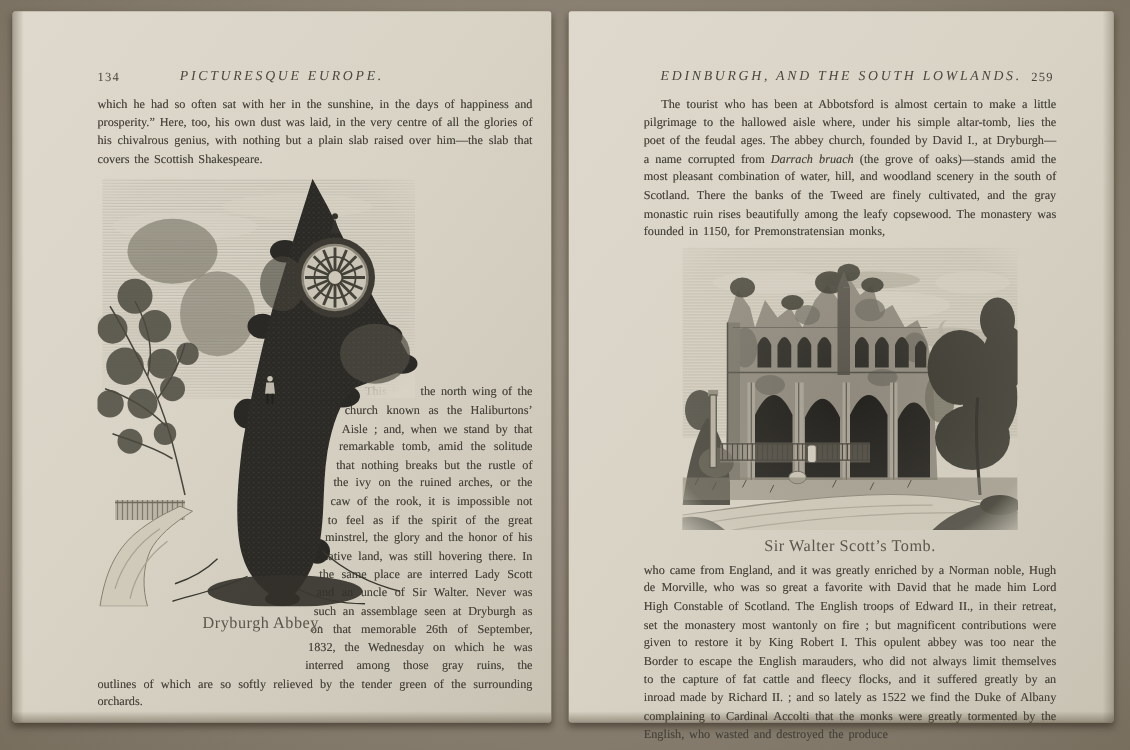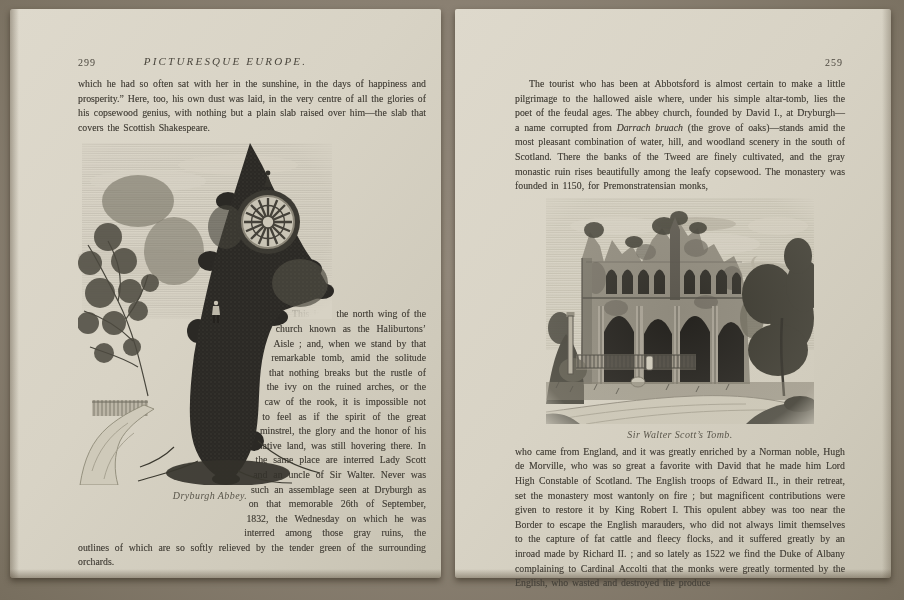--- a/index.html
+++ b/index.html
@@ -38,38 +38,38 @@
   }
   .indent{text-indent:14px;font-family:Liberation Serif, serif;}
 
   
   .figure-float{
     float:left;width:348px;height:392px;margin:6px 0 3px 0;position:relative;
     shape-outside:polygon(0 0, 348px 0, 348px 172px, 200px 172px, 166px 392px, 0 392px);
   }
   .figure-float svg{position:absolute;left:0;top:0;}
   .caption{
-    font-style:italic;font-size:10px;letter-spacing:.4px;color:#5a564b;text-align:center;
+    font-size:13px;letter-spacing:.4px;color:#5a564b;text-align:center;
   }
   .figure-float .caption{position:absolute;top:349px;left:0;width:264px;}
 
   
   .figure-center{margin:4px auto 5px;width:268px;}
   .figure-center svg{display:block;}
   .figure-center .caption{margin-top:5px;}
 </style>
 </head>
 <body>
 
 <div class="page page-left">
-  <span class="folio">299</span>
+  <span class="folio">134</span>
   <div class="running-head">PICTURESQUE EUROPE.</div>
 
   <div class="textblock">
-    <p class="para">which he had so often sat with her in the sunshine, in the days of happiness and prosperity.” Here, too, his own dust was laid, in the very centre of all the glories of his copsewood genius, with nothing but a plain slab raised over him—the slab that covers the Scottish Shakespeare.</p>
+    <p class="para">which he had so often sat with her in the sunshine, in the days of happiness and prosperity.” Here, too, his own dust was laid, in the very centre of all the glories of his chivalrous genius, with nothing but a plain slab raised over him—the slab that covers the Scottish Shakespeare.</p>
 
     <div class="figure-float">
       <svg width="264" height="344" viewBox="0 0 264 344">
         <defs>
           <pattern id="hx" width="3" height="2.3" patternUnits="userSpaceOnUse">
             <line x1="0" y1="1" x2="3" y2="1" stroke="#9a9488" stroke-width="0.55"></line>
           </pattern>
           <pattern id="dots" width="4" height="4" patternUnits="userSpaceOnUse">
             <circle cx="1" cy="1" r="0.7" fill="#6f6b5e"></circle>
             <circle cx="3" cy="3" r="0.6" fill="#56534a"></circle>
@@ -175,20 +175,21 @@
       </svg>
       <div class="caption">Dryburgh Abbey.</div>
     </div>
 
     <p class="para indent">This is in the north wing of the church known as the Haliburtons’ Aisle ; and, when we stand by that remarkable tomb, amid the solitude that nothing breaks but the rustle of the ivy on the ruined arches, or the caw of the rook, it is impossible not to feel as if the spirit of the great minstrel, the glory and the honor of his native land, was still hovering there. In the same place are interred Lady Scott and an uncle of Sir Walter. Never was such an assemblage seen at Dryburgh as on that memorable 26th of September, 1832, the Wednesday on which he was interred among those gray ruins, the outlines of which are so softly relieved by the tender green of the surrounding orchards.</p>
   </div>
 </div>
 
 <div class="page page-right">
   <span class="folio">259</span>
+  <div class="running-head">EDINBURGH, AND THE SOUTH LOWLANDS.</div>
 
   <div class="textblock">
     <p class="para indent"><span>The tourist who has been at Abbotsford is almost certain to make a little pilgrimage to the hallowed aisle where, under his simple altar-tomb, lies the poet of the feudal ages. The abbey church, founded by David I., at Dryburgh—a name corrupted from </span><i>Darrach bruach</i><span> (the grove of oaks)—stands amid the most pleasant combination of water, hill, and woodland scenery in the south of Scotland. There the banks of the Tweed are finely cultivated, and the gray monastic ruin rises beautifully among the leafy copsewood. The monastery was founded in 1150, for Premonstratensian monks,</span></p>
 
     <div class="figure-center">
       <svg width="268" height="226" viewBox="0 0 268 226">
         <defs>
           <pattern id="hx2" width="3" height="2.4" patternUnits="userSpaceOnUse">
             <line x1="0" y1="1" x2="3" y2="1" stroke="#98927f" stroke-width="0.5"></line>
           </pattern>

